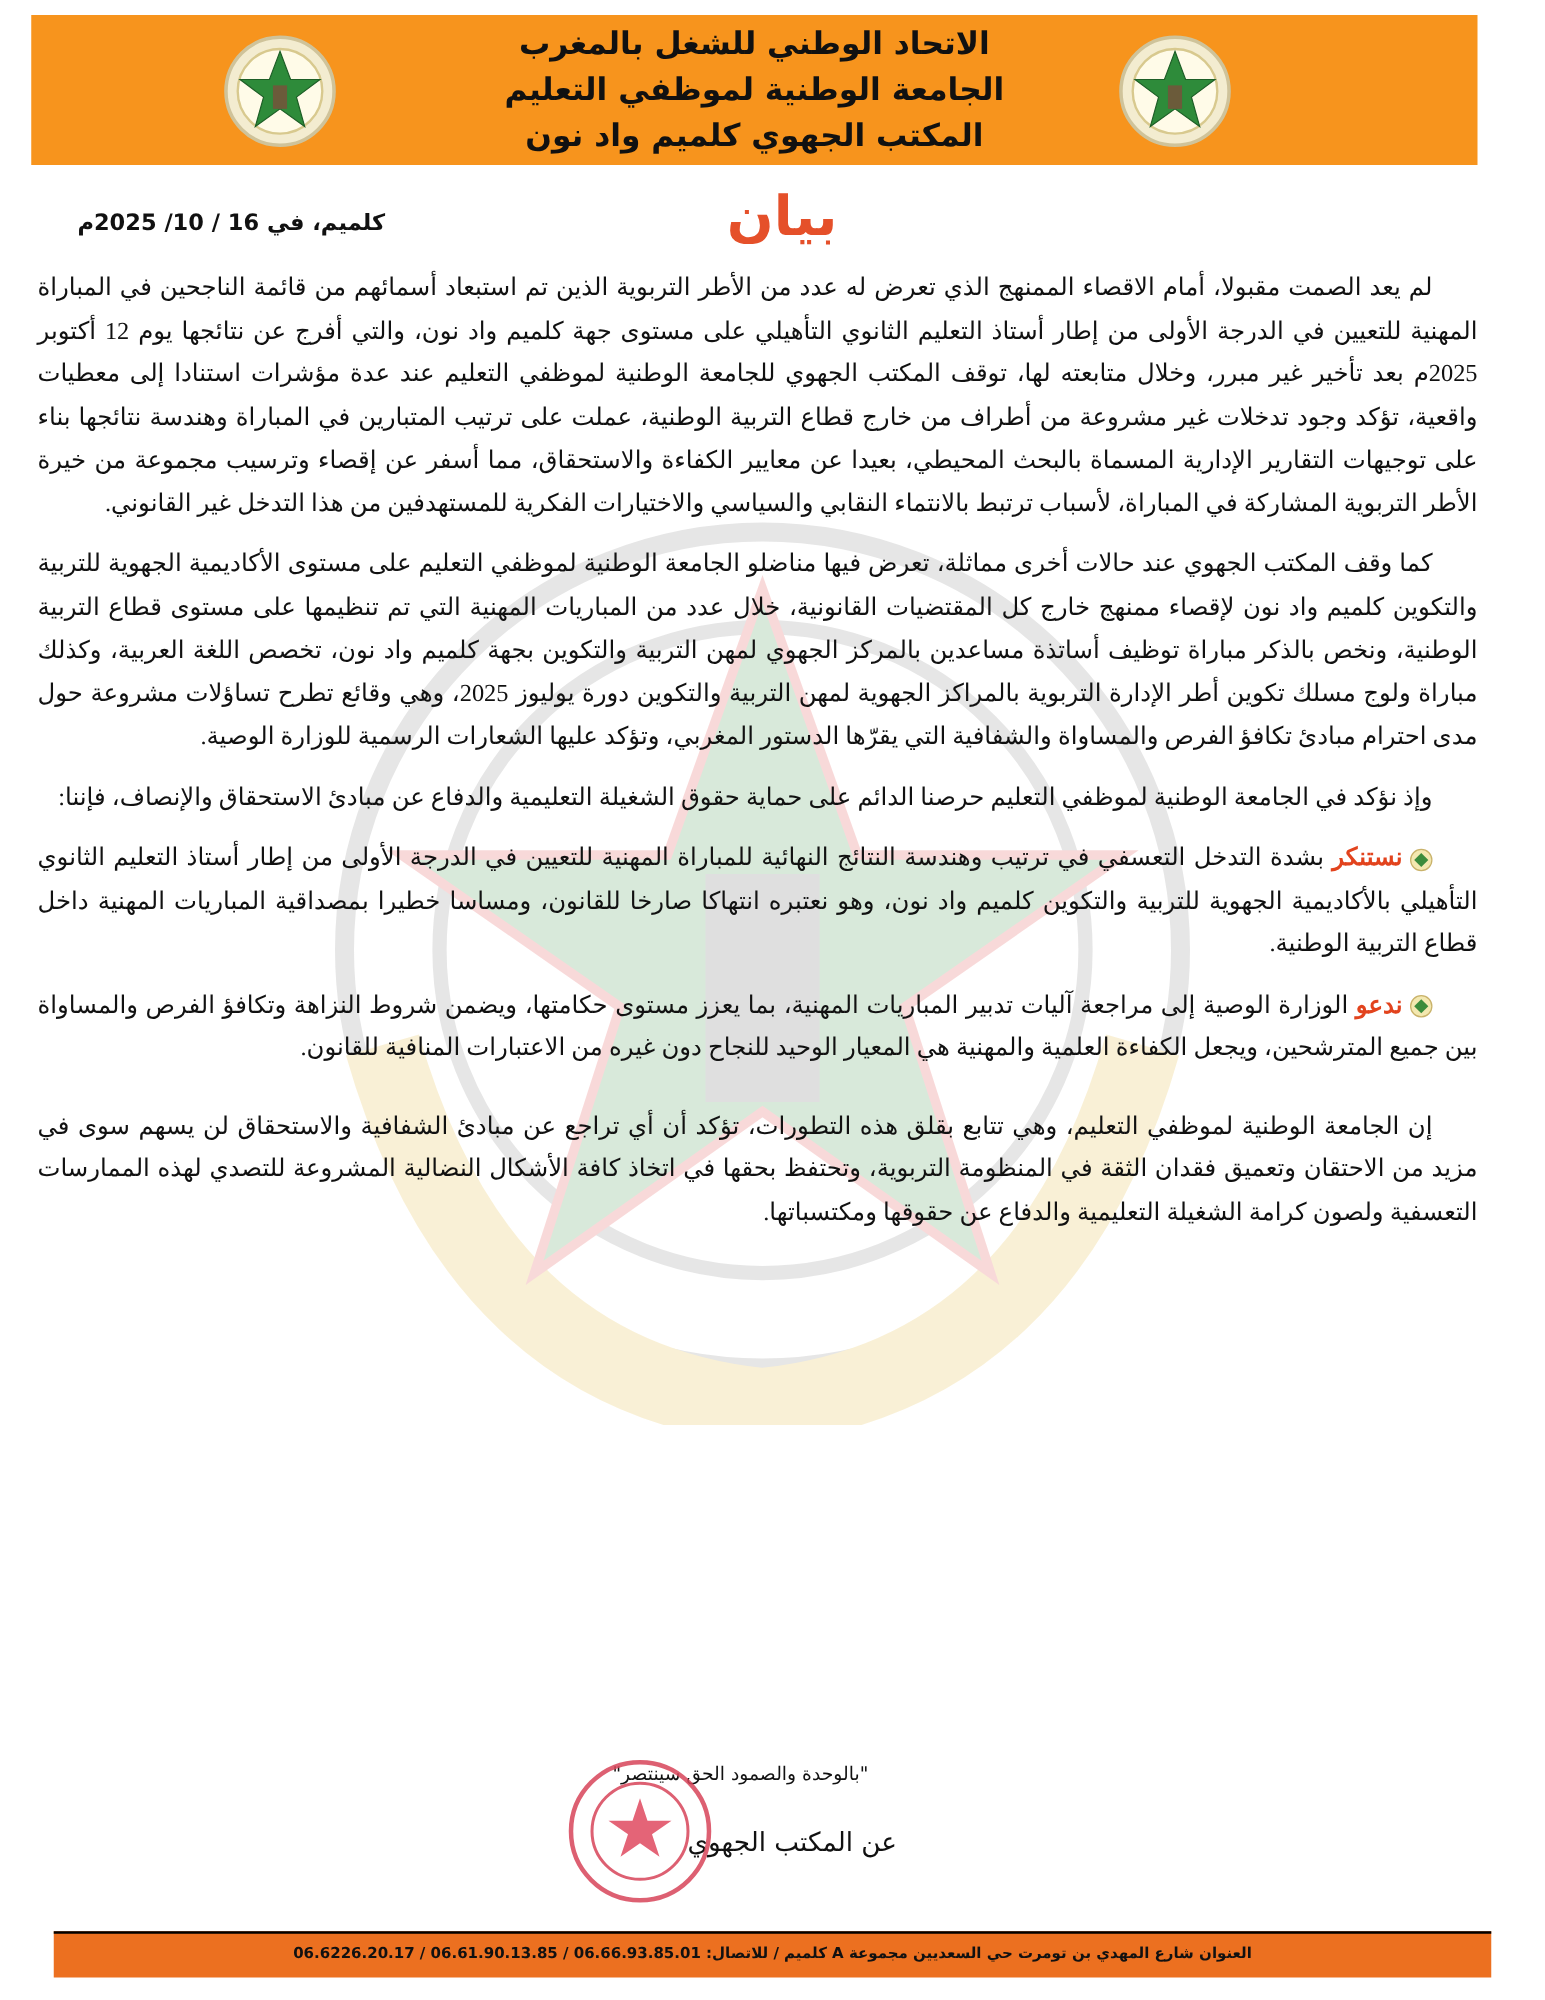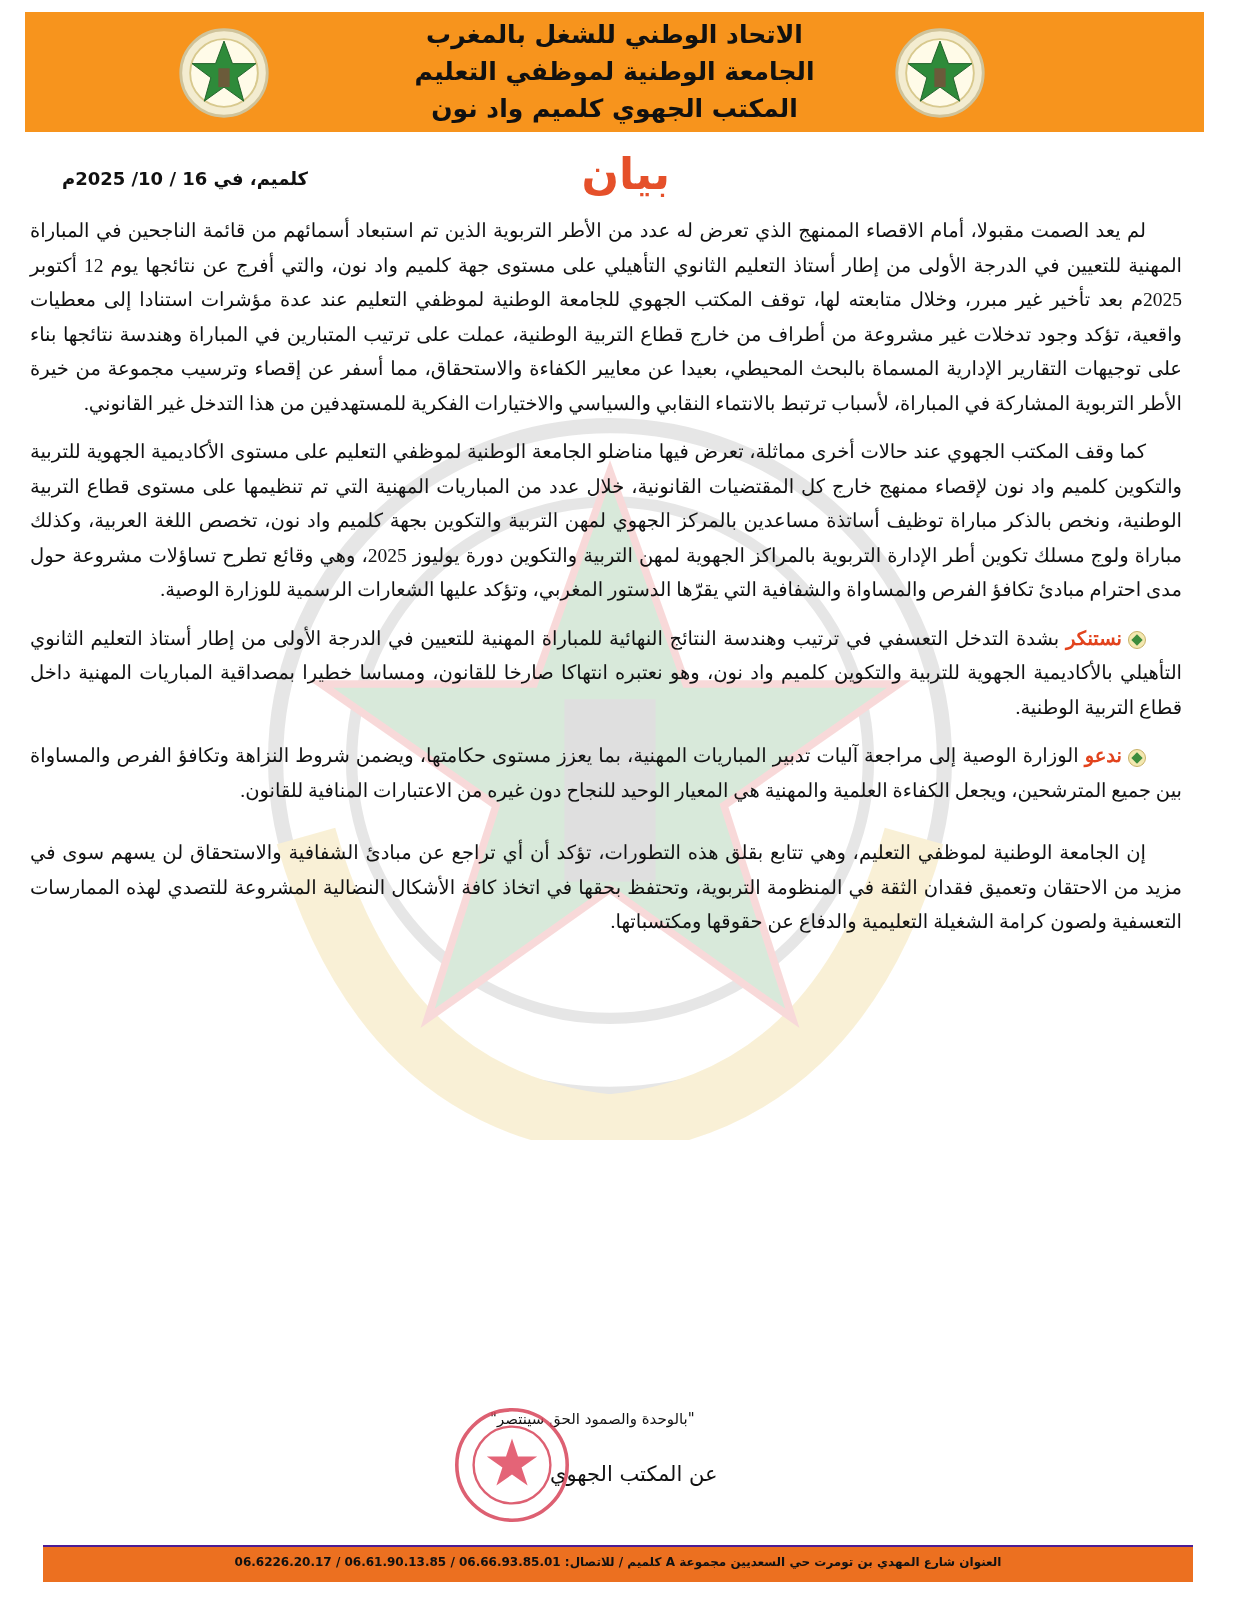--- a/index.html
+++ b/index.html
@@ -1,19 +1,19 @@
 <!DOCTYPE html>
 <html><head>
 <meta charset="utf-8">
 <style>
   html, body { margin: 0; padding: 0; background: #ffffff; }
   body { width: 1236px; height: 1600px; position: relative; overflow: hidden;
          font-family: "DejaVu Sans", sans-serif; color: #111; }
   .header { position: absolute; left: 25px; top: 12px; width: 1157px; height: 120px;
-            background: #f7941d; padding-left: 22px; }
+            background: #f7941d; }
   .header .titles { position: absolute; left: 0; right: 0; top: 4px; text-align: center;
                     direction: rtl; }
   .header .titles div { font-family: "DejaVu Sans", sans-serif; font-weight: bold;
                         font-size: 25px; line-height: 37px; color: #111; }
   .logo { position: absolute; top: 14px; width: 94px; height: 94px; }
   .logo.left { left: 152px; }
   .logo.right { left: 868px; }
   .bayan { position: absolute; left: 540px; top: 146px; width: 130px; text-align: right;
            color: #e5502a; font-weight: bold; font-size: 44px; font-family: "DejaVu Sans", sans-serif;
            direction: rtl; line-height: 56px; }
@@ -29,21 +29,21 @@
                     background: #f3e8b0; border: 1px solid #c9b26a; vertical-align: middle;
                     margin-left: 6px; position: relative; }
   .demand .bullet::after { content: ""; position: absolute; left: 4px; top: 4px; width: 8px;
                            height: 8px; background: #3c8c3c; transform: rotate(45deg); }
   .watermark { position: absolute; left: 230px; top: 380px; width: 760px; height: 760px;
                opacity: 0.18; z-index: 1; }
   .slogan { position: absolute; left: 490px; top: 1410px; direction: rtl; font-size: 15px; z-index: 3; }
   .signoff { position: absolute; left: 550px; top: 1462px; direction: rtl; font-size: 21px; z-index: 3; }
   .stamp { position: absolute; left: 452px; top: 1405px; width: 120px; height: 120px; z-index: 4; opacity: 0.85; }
   .footer { position: absolute; left: 43px; top: 1545px; width: 1150px; height: 35px;
-            background: #ec7020; border-top: 2px solid #4c1d95; }
+            background: #ec7020; border-top: 2px solid #000000; }
   .footer .addr { position: absolute; right: 10px; left: 10px; top: 8px; direction: rtl;
                   text-align: center; font-size: 12px; font-weight: bold; color: #111; }
 </style>
 </head>
 <body>
 
 <div class="header">
   <svg class="logo left" viewBox="0 0 100 100">
     <circle cx="50" cy="50" r="46" fill="#f3ecd0" stroke="#cfc39a" stroke-width="3"></circle>
     <circle cx="50" cy="50" r="36" fill="#fffbe8" stroke="#d8c98e" stroke-width="2"></circle>
@@ -70,20 +70,21 @@
   <circle cx="50" cy="50" r="44" fill="none" stroke="#777" stroke-width="2"></circle>
   <circle cx="50" cy="50" r="34" fill="none" stroke="#777" stroke-width="1.5"></circle>
   <path d="M10,60 Q20,95 50,98 Q80,95 90,60" fill="none" stroke="#e0b020" stroke-width="8"></path>
   <polygon points="50,12 60,40 88,40 65,56 74,84 50,67 26,84 35,56 12,40 40,40" fill="#2e8b3a" stroke="#d33" stroke-width="1"></polygon>
   <rect x="44" y="42" width="12" height="24" fill="#555"></rect>
 </svg>
 
 <div class="body-text">
   <p>لم يعد الصمت مقبولا، أمام الاقصاء الممنهج الذي تعرض له عدد من الأطر التربوية الذين تم استبعاد أسمائهم من قائمة الناجحين في المباراة المهنية للتعيين في الدرجة الأولى من إطار أستاذ التعليم الثانوي التأهيلي على مستوى جهة كلميم واد نون، والتي أفرج عن نتائجها يوم 12 أكتوبر 2025م بعد تأخير غير مبرر، وخلال متابعته لها، توقف المكتب الجهوي للجامعة الوطنية لموظفي التعليم عند عدة مؤشرات استنادا إلى معطيات واقعية، تؤكد وجود تدخلات غير مشروعة من أطراف من خارج قطاع التربية الوطنية، عملت على ترتيب المتبارين في المباراة وهندسة نتائجها بناء على توجيهات التقارير الإدارية المسماة بالبحث المحيطي، بعيدا عن معايير الكفاءة والاستحقاق، مما أسفر عن إقصاء وترسيب مجموعة من خيرة الأطر التربوية المشاركة في المباراة، لأسباب ترتبط بالانتماء النقابي والسياسي والاختيارات الفكرية للمستهدفين من هذا التدخل غير القانوني.</p>
   <p>كما وقف المكتب الجهوي عند حالات أخرى مماثلة، تعرض فيها مناضلو الجامعة الوطنية لموظفي التعليم على مستوى الأكاديمية الجهوية للتربية والتكوين كلميم واد نون لإقصاء ممنهج خارج كل المقتضيات القانونية، خلال عدد من المباريات المهنية التي تم تنظيمها على مستوى قطاع التربية الوطنية، ونخص بالذكر مباراة توظيف أساتذة مساعدين بالمركز الجهوي لمهن التربية والتكوين بجهة كلميم واد نون، تخصص اللغة العربية، وكذلك مباراة ولوج مسلك تكوين أطر الإدارة التربوية بالمراكز الجهوية لمهن التربية والتكوين دورة يوليوز 2025، وهي وقائع تطرح تساؤلات مشروعة حول مدى احترام مبادئ تكافؤ الفرص والمساواة والشفافية التي يقرّها الدستور المغربي، وتؤكد عليها الشعارات الرسمية للوزارة الوصية.</p>
+  <p>وإذ نؤكد في الجامعة الوطنية لموظفي التعليم حرصنا الدائم على حماية حقوق الشغيلة التعليمية والدفاع عن مبادئ الاستحقاق والإنصاف، فإننا:</p>
 
   <p class="demand">
     <span class="bullet"></span><span class="verb">نستنكر</span> <span>بشدة التدخل التعسفي في ترتيب وهندسة النتائج النهائية للمباراة المهنية للتعيين في الدرجة الأولى من إطار أستاذ التعليم الثانوي التأهيلي بالأكاديمية الجهوية للتربية والتكوين كلميم واد نون، وهو نعتبره انتهاكا صارخا للقانون، ومساسا خطيرا بمصداقية المباريات المهنية داخل قطاع التربية الوطنية.</span>
   </p>
   <p class="demand" style="margin-bottom:28px">
     <span class="bullet"></span><span class="verb">ندعو</span> <span>الوزارة الوصية إلى مراجعة آليات تدبير المباريات المهنية، بما يعزز مستوى حكامتها، ويضمن شروط النزاهة وتكافؤ الفرص والمساواة بين جميع المترشحين، ويجعل الكفاءة العلمية والمهنية هي المعيار الوحيد للنجاح دون غيره من الاعتبارات المنافية للقانون.</span>
   </p>
 
   <p>إن الجامعة الوطنية لموظفي التعليم، وهي تتابع بقلق هذه التطورات، تؤكد أن أي تراجع عن مبادئ الشفافية والاستحقاق لن يسهم سوى في مزيد من الاحتقان وتعميق فقدان الثقة في المنظومة التربوية، وتحتفظ بحقها في اتخاذ كافة الأشكال النضالية المشروعة للتصدي لهذه الممارسات التعسفية ولصون كرامة الشغيلة التعليمية والدفاع عن حقوقها ومكتسباتها.</p>
 </div>

